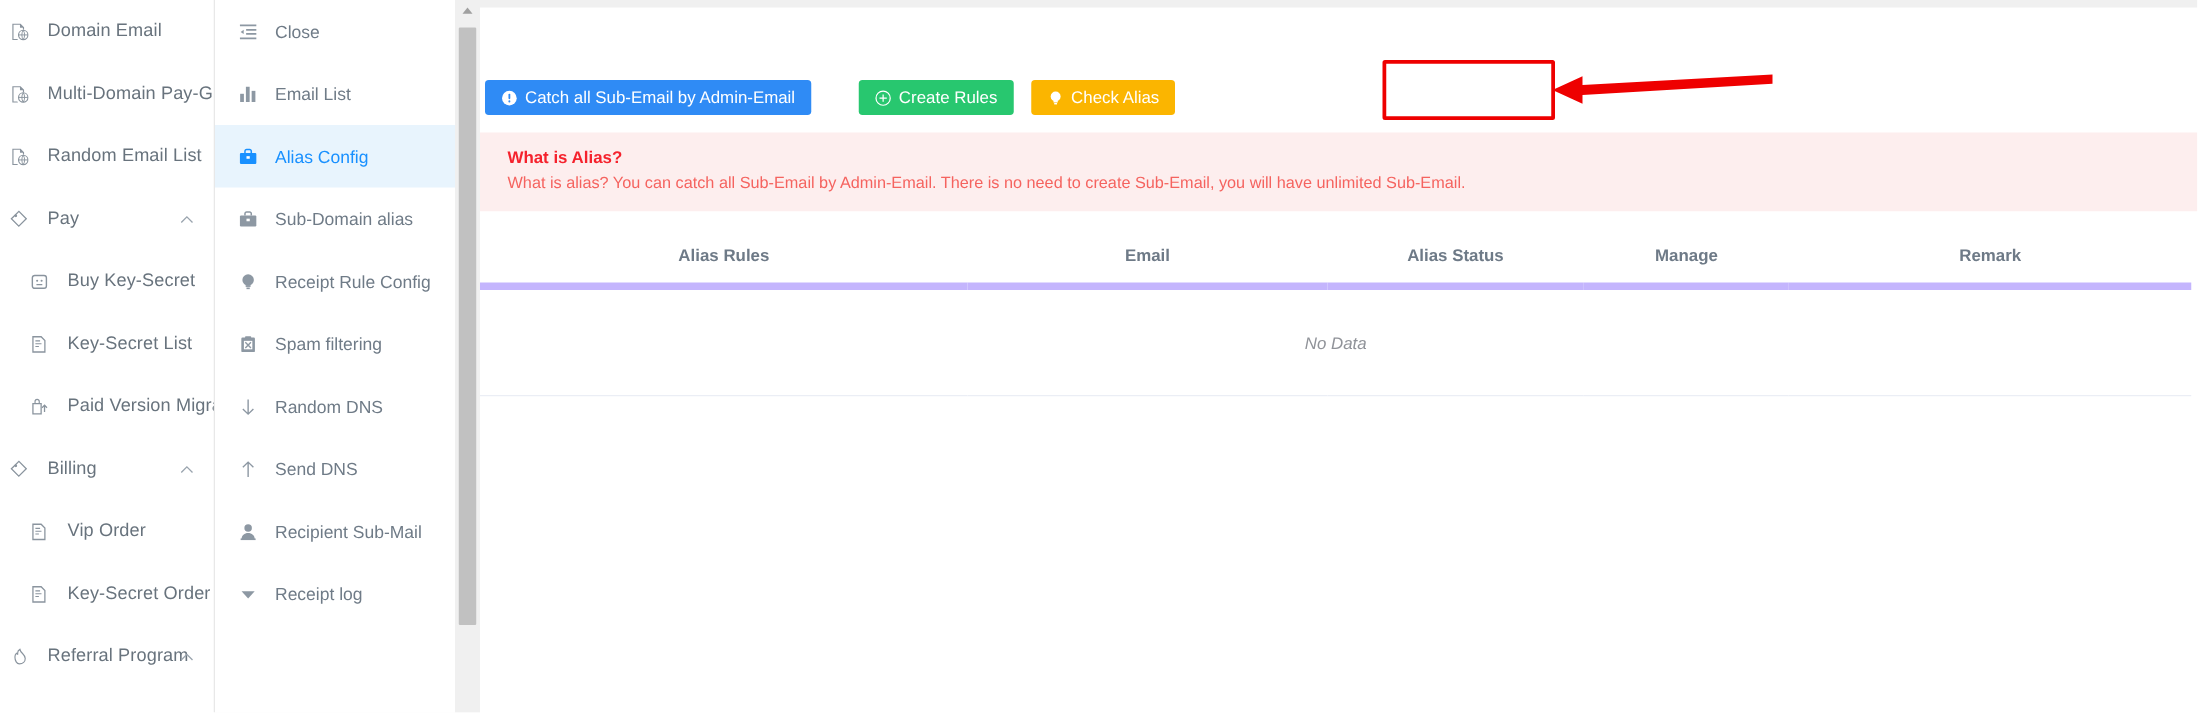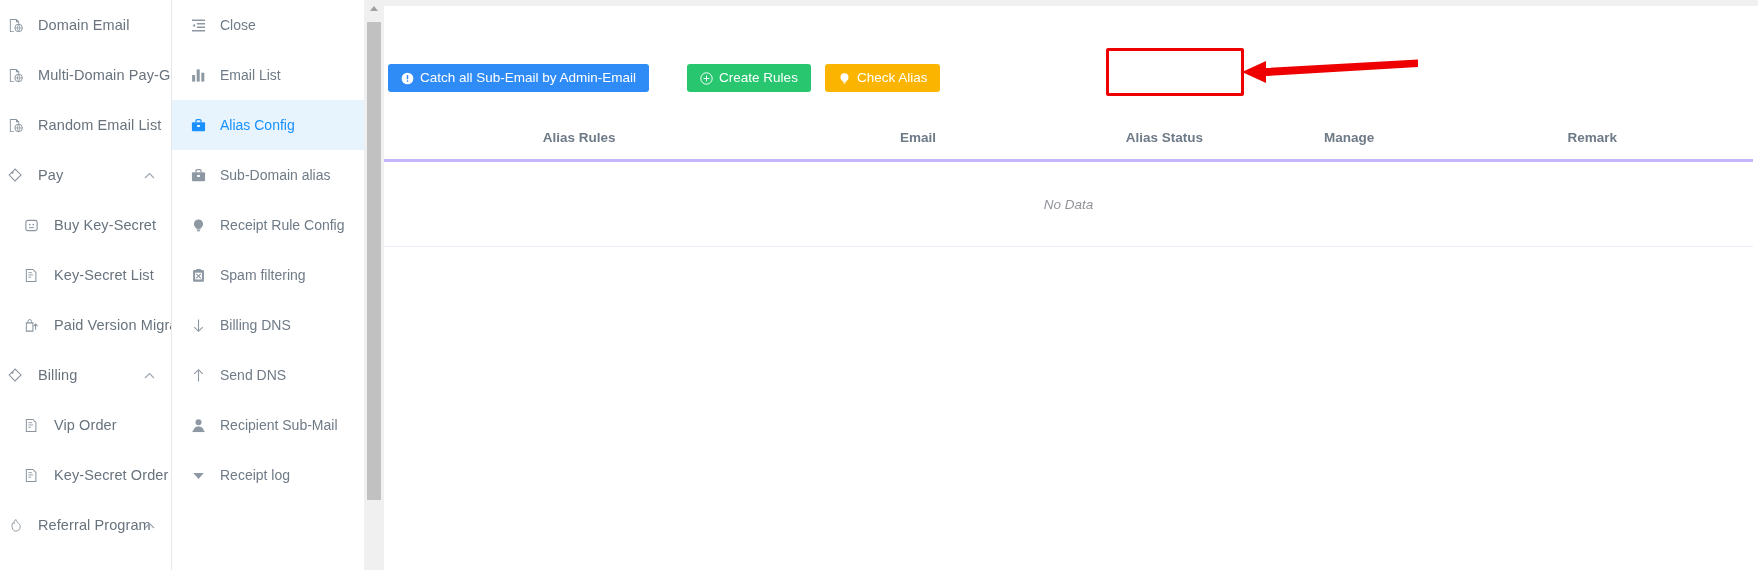--- a/index.html
+++ b/index.html
@@ -206,21 +206,21 @@
     margin-top: 14px;
     border-collapse: collapse;
     table-layout: fixed;
   }
   table.alias-table th {
     font-size: 13.5px;
     color: #6e7a87;
     font-weight: bold;
     text-align: center;
     padding: 14px 0 14px 0;
-    border-bottom: 3px solid #c4b5fd;
+    border-bottom: 6px solid #c4b5fd;
     background: #ffffff;
   }
   table.alias-table td.empty-cell {
     text-align: center;
     color: #909399;
     font-size: 13.5px;
     padding: 35px 0 34px 0;
     border-bottom: 1px solid #ebeef5;
     background: #ffffff;
     font-style: italic;
@@ -446,21 +446,21 @@
         </span>
         <span>Spam filtering</span>
       </div>
 
       <div class="nav2-item">
         <span class="ico2">
           <svg class="svg-ico" width="15" height="15" viewBox="0 0 16 16">
               <path d="M8 1.6v12.2M3.5 9.8 8 14.2l4.5-4.4" fill="none" stroke="#8d98a3" stroke-width="1.2"></path>
             </svg>
         </span>
-        <span>Billing DNS</span>
+        <span>Random DNS</span>
       </div>
 
       <div class="nav2-item">
         <span class="ico2">
           <svg class="svg-ico" width="15" height="15" viewBox="0 0 16 16">
               <path d="M8 14.4V2.2M3.5 6.2 8 1.8l4.5 4.4" fill="none" stroke="#8d98a3" stroke-width="1.2"></path>
             </svg>
         </span>
         <span>Send DNS</span>
       </div>
@@ -533,20 +533,24 @@
 
       <div class="hl-box"></div>
 
       <div class="arrow-annot">
         <svg width="180" height="28" viewBox="0 0 180 28">
           <path d="M2 14 L26 3 L26 10 L178 1.5 L178 9 L26 18 L26 25 Z" fill="#ee0000"></path>
         </svg>
       </div>
     </div>
 
+    <div class="alert">
+      <div class="alert-title">What is Alias?</div>
+      <div class="alert-desc">What is alias? You can catch all Sub-Email by Admin-Email. There is no need to create Sub-Email, you will have unlimited Sub-Email.</div>
+    </div>
 
     <div class="table-zone">
       <table class="alias-table">
         <thead>
           <tr>
             <th class="c-rules">Alias Rules</th>
             <th class="c-email">Email</th>
             <th class="c-status">Alias Status</th>
             <th class="c-manage">Manage</th>
             <th class="c-remark">Remark</th>

